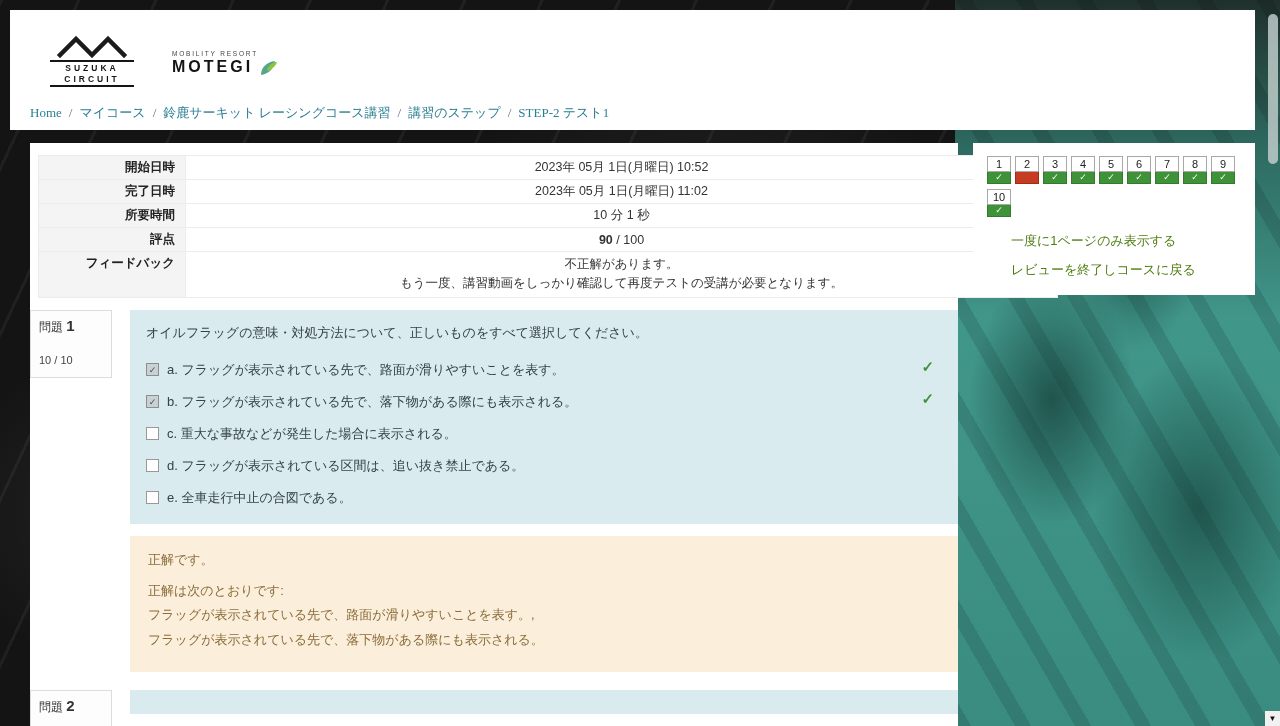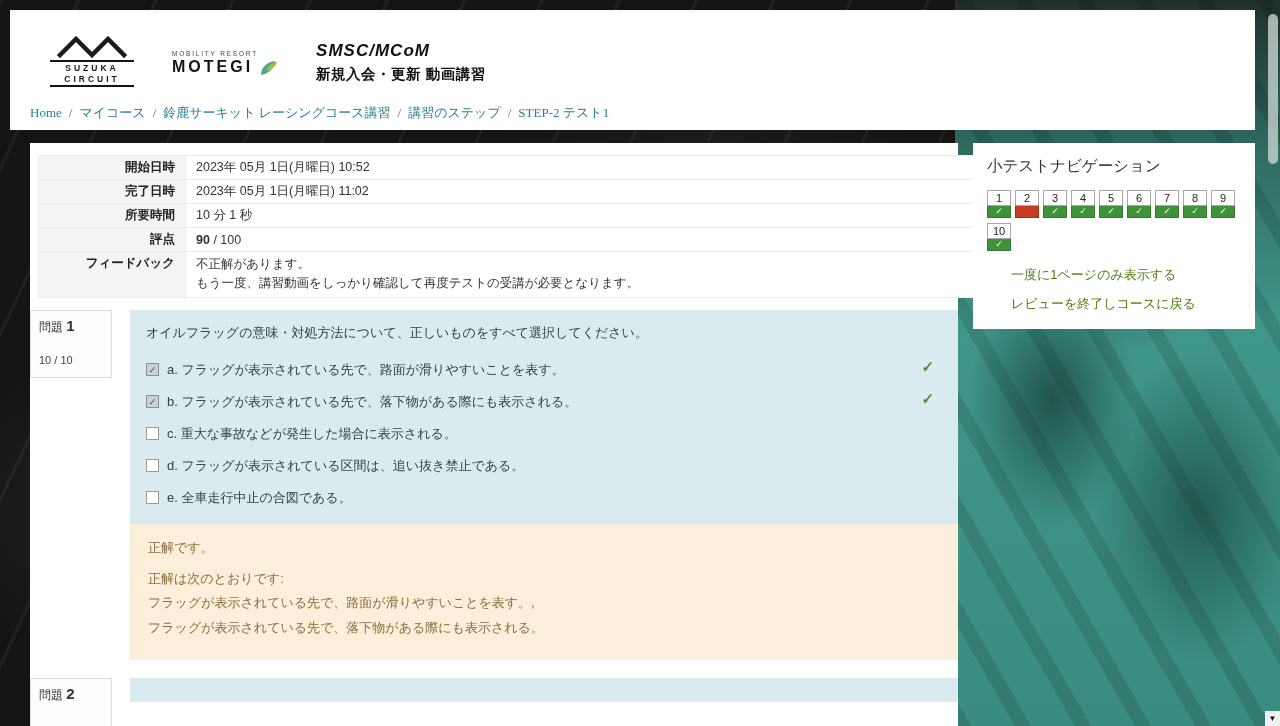--- a/index.html
+++ b/index.html
@@ -75,21 +75,21 @@
   }
   table.summary {
     width:1020px; margin:12px 8px 0; border-collapse:collapse;
     font-size:12.5px; color:#333;
   }
   table.summary th, table.summary td { border:1px solid #ececec; }
   table.summary th {
     width:147px; background:#f4f4f4; text-align:right; font-weight:bold;
     padding:3px 10px 3px 4px; vertical-align:top; color:#222;
   }
-  table.summary td { padding:3px 10px; background:#fff; }
+  table.summary td { padding:3px 10px; background:#fff;text-align:center; }
   .fb-line { display:block; line-height:1.55; }
 
   .que { position:relative; margin:12px 0 0 0; }
   .que-info {
     position:absolute; left:0; top:0; width:82px; height:68px;
     border:1px solid #dcdcdc; background:#fdfdfd; padding:6px 8px;
   }
   .que-no { font-size:12px; color:#333; }
   .que-no b { font-size:15px; }
   .que-grade { font-size:11px; color:#444; margin-top:18px; }
@@ -105,21 +105,21 @@
     font-size:9px; color:transparent;
   }
   .checkbox[data-checked="true"] { background:#c9d1d4; border-color:#8d8d8d; color:#4a4a4a; }
   .correct-mark {
     display:none; position:absolute; right:24px; top:4px;
     color:#3f9338; font-size:15px; font-weight:bold;
   }
   .opt-row[data-mark="correct"] .correct-mark { display:block; }
 
   .que-feedback {
-    margin:0 0 0 100px; background:#fbeeda; color:#8a6d3b;
+    margin:12px 0 0 100px; background:#fbeeda; color:#8a6d3b;
     font-size:13px; padding:14px 18px 16px;
   }
   .que-feedback p { margin:0; line-height:1.5; }
   .fb-l1 { margin-bottom:12px !important; }
   .fb-l2 { margin-bottom:4px !important; }
   .fb-ans { margin-bottom:6px !important; }
 
   .que + .que { margin-top:18px; }
 
   
@@ -166,24 +166,20 @@
     <div class="motegi-logo">
       <div class="motegi-small">MOBILITY RESORT</div>
       <div class="motegi-row">
         <span class="motegi-large">MOTEGI</span>
         <svg width="20" height="18" viewBox="0 0 20 18">
           <path d="M3 16 C3 8 9 3 17 2 C16 10 10 15 3 16 Z" fill="#57a68c"></path>
           <path d="M9 10 C12 5 16 3 19 3 C18 7 14 10 10 12 Z" fill="#8cc63f"></path>
         </svg>
       </div>
     </div>
-    <div class="smsc-title-block">
-      <div class="smsc-title">SMSC/MCoM</div>
-      <div class="smsc-sub">新規入会・更新 動画講習</div>
-    </div>
   </div>
   <nav class="breadcrumb">
     <a>Home</a><span class="sep">/</span><a>マイコース</a><span class="sep">/</span><a>鈴鹿サーキット レーシングコース講習</a><span class="sep">/</span><a>講習のステップ</a><span class="sep">/</span><a>STEP-2  テスト1</a>
   </nav>
 </header>
 
 <main class="main-panel">
 
   <table class="summary">
     <tbody>
@@ -268,21 +264,20 @@
 
     </div>
     <div class="que-content">
       
       
     </div>
   </section>
 </main>
 
 <aside class="quiz-nav-panel">
-  <h2 class="quiz-nav-title">小テストナビゲーション</h2>
   <div class="qnav-grid">
     <div class="qnav-btn" data-state="correct">
       <span class="qnav-num">1</span>
       <span class="qnav-bar">✓</span>
     </div>
     <div class="qnav-btn" data-state="incorrect">
       <span class="qnav-num">2</span>
       <span class="qnav-bar">✓</span>
     </div>
     <div class="qnav-btn" data-state="correct">

